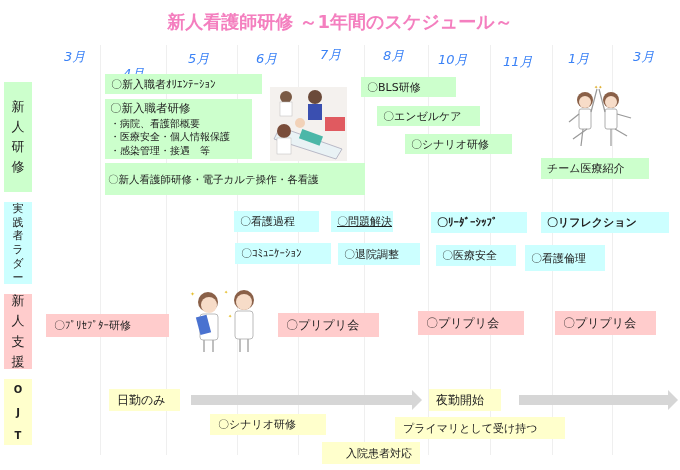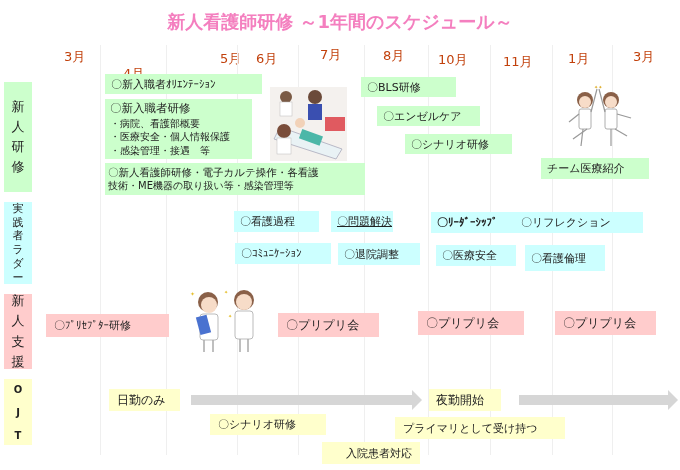--- a/index.html
+++ b/index.html
@@ -2,21 +2,21 @@
 <html><head>
 <meta charset="utf-8">
 <style>
   * { box-sizing: border-box; margin: 0; padding: 0; }
   html, body { width: 680px; height: 470px; background: #ffffff; overflow: hidden; }
   body { position: relative; font-family: "DejaVu Sans", "Liberation Sans", sans-serif; color: #222; }
   .title {
     position: absolute; left: 0; top: 10px; width: 680px; text-align: center;
     font-size: 18px; font-weight: bold; color: #f47fbf; letter-spacing: 0px;
   }
-  .month { position: absolute; top: 48px; font-size: 13px; color: #c2410c; }
+  .month { position: absolute; top: 48px; font-size: 13px; color: #3b82f6; font-style: italic; }
   .grid { position: absolute; top: 45px; width: 1px; height: 410px; background: #efefef; }
   .cat {
     position: absolute; left: 4px; width: 28px; display: flex; flex-direction: column;
     align-items: center; justify-content: center; font-size: 13px; color: #222; line-height: 1.55;
   }
   .cat.green { background: #ccffcc; }
   .cat.cyan { background: #ccffff; font-size: 11px; line-height: 1.25; }
   .cat.pink { background: #ffcccc; }
   .cat.yellow { background: #ffffcc; font-size: 10px; font-weight: bold; line-height: 2.3; }
   .box { position: absolute; font-size: 11px; padding: 2px 6px; white-space: nowrap; color: #222; display: flex; align-items: center; }
@@ -33,21 +33,21 @@
   }
   .illus { position: absolute; }
 </style>
 </head>
 <body>
 
 <div class="title">新人看護師研修 ～1年間のスケジュール～</div>
 
 <div class="month" style="left:64px;">3月</div>
 <div class="month" style="left:123px;top:65px;">4月</div>
-<div class="month" style="left:188px;top:50px;margin-left:32px;">5月</div>
+<div class="month" style="left:188px;top:50px;">5月</div>
 <div class="month" style="left:256px;top:50px;">6月</div>
 <div class="month" style="left:320px;top:46px;">7月</div>
 <div class="month" style="left:383px;top:47px;">8月</div>
 <div class="month" style="left:438px;top:51px;">10月</div>
 <div class="month" style="left:503px;top:53px;">11月</div>
 <div class="month" style="left:568px;top:50px;">1月</div>
 <div class="month" style="left:633px;top:48px;">3月</div>
 
 <div class="grid" style="left:100px;"></div>
 <div class="grid" style="left:166px;"></div>
@@ -89,21 +89,20 @@
   <span>〇新入職者ｵﾘｴﾝﾃｰｼｮﾝ</span>
 </div>
 <div class="box green-box multi" style="left:105px;top:99px;width:147px;height:60px;padding:2px 5px;">
   <span style="font-size:11.5px;">〇新入職者研修</span>
   <span class="sub">・病院、看護部概要</span>
   <span class="sub">・医療安全・個人情報保護</span>
   <span class="sub">・感染管理・接遇　等</span>
 </div>
 <div class="box green-box multi" style="left:105px;top:163px;width:260px;height:32px;padding:1px 3px;">
   <span style="font-size:10.5px;">〇新人看護師研修・電子カルテ操作・各看護</span>
-  <span style="font-size:10px;">技術・ME機器の取り扱い等・感染管理等</span>
 </div>
 <div class="box green-box" style="left:361px;top:77px;width:95px;height:20px;">
   <span>〇BLS研修</span>
 </div>
 <div class="box green-box" style="left:377px;top:106px;width:103px;height:20px;">
   <span>〇エンゼルケア</span>
 </div>
 <div class="box green-box" style="left:405px;top:134px;width:107px;height:20px;">
   <span>〇シナリオ研修</span>
 </div>
@@ -149,21 +148,21 @@
 
 <div class="box cyan-box" style="left:234px;top:211px;width:85px;height:21px;">
   <span>〇看護過程</span>
 </div>
 <div class="box cyan-box" style="left:331px;top:211px;width:62px;height:21px;text-decoration:underline;">
   <span>〇問題解決</span>
 </div>
 <div class="box cyan-box" style="left:431px;top:212px;width:96px;height:21px;font-weight:bold;">
   <span>〇ﾘｰﾀﾞｰｼｯﾌﾟ</span>
 </div>
-<div class="box cyan-box" style="left:515px;top:212px;width:128px;height:21px;">
+<div class="box cyan-box" style="left:541px;top:212px;width:128px;height:21px;font-weight:bold;">
   <span>〇リフレクション</span>
 </div>
 <div class="box cyan-box" style="left:235px;top:243px;width:96px;height:21px;text-align:center;">
   <span>〇ｺﾐｭﾆｹｰｼｮﾝ</span>
 </div>
 <div class="box cyan-box" style="left:338px;top:243px;width:82px;height:22px;">
   <span>〇退院調整</span>
 </div>
 <div class="box cyan-box" style="left:436px;top:245px;width:80px;height:21px;">
   <span>〇医療安全</span>

